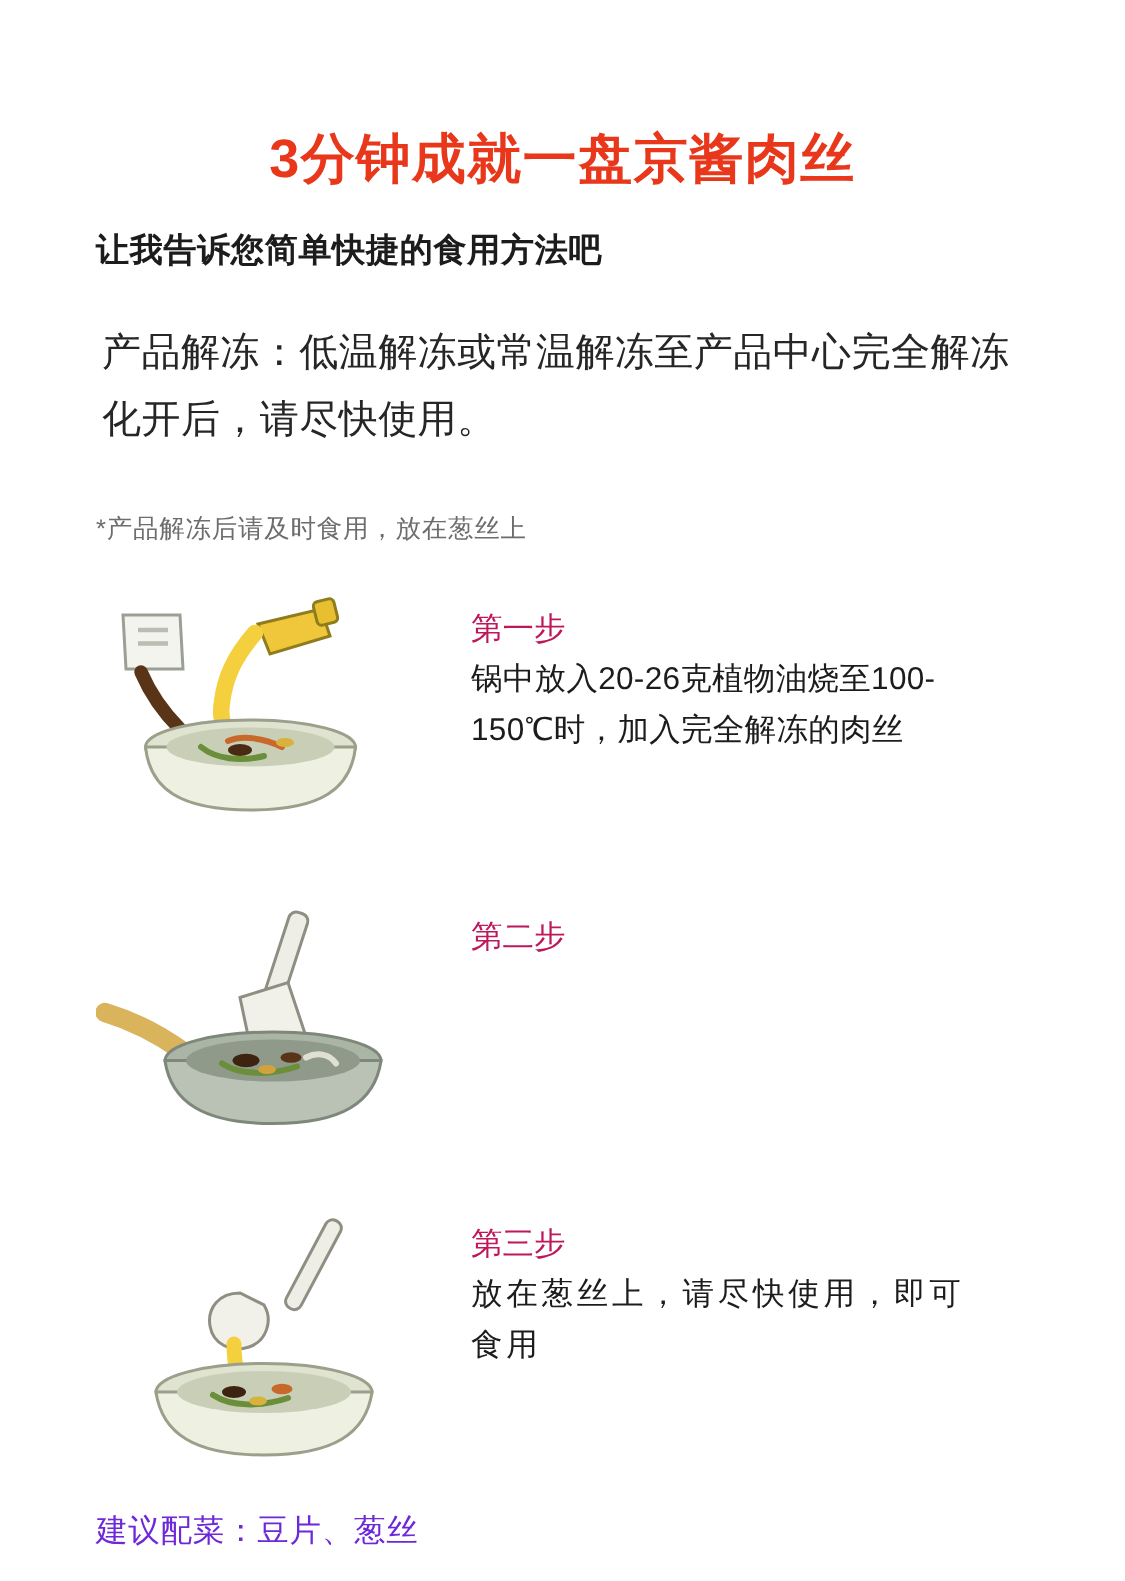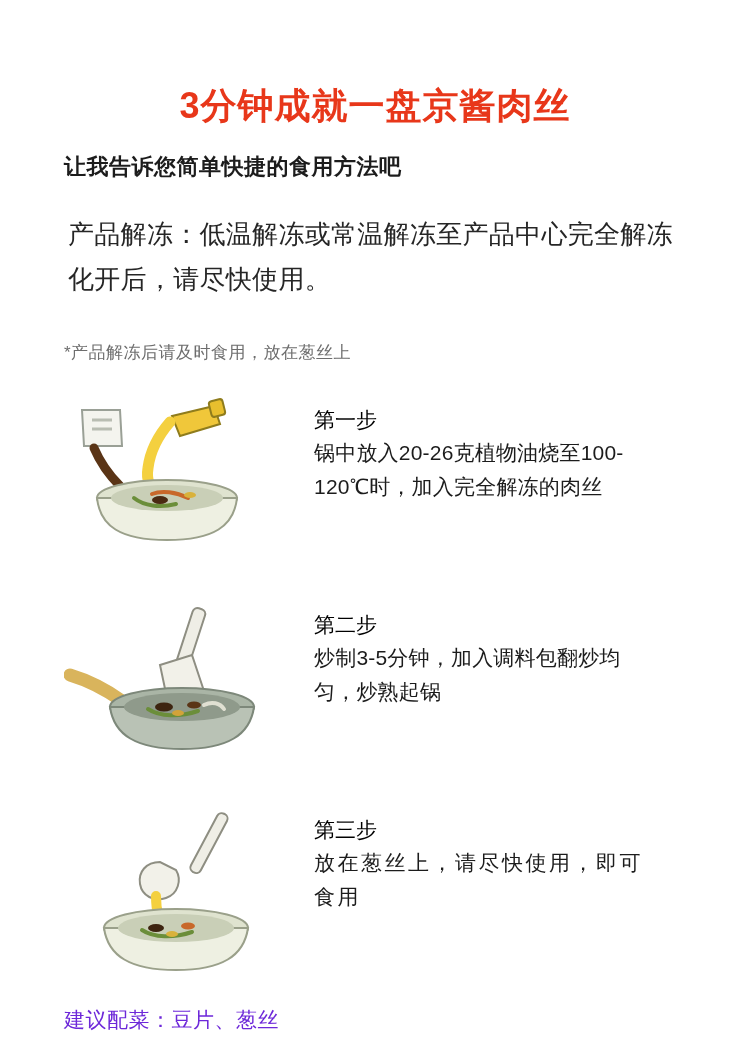--- a/index.html
+++ b/index.html
@@ -70,21 +70,21 @@
     flex: 0 0 250px;
     height: 185px;
     position: relative;
   }
   .step-text {
     flex: 1 1 auto;
     padding-top: 10px;
   }
   .step-title {
     font-size: 21px;
-    color: #000000;
+    color: #be185d;
     line-height: 1.55;
     margin: 0;
   }
   .step-body {
     font-size: 21px;
     color: #1c1c1c;
     line-height: 1.6;
     margin: 0;
     letter-spacing: 0.2px;
     max-width: 330px;
@@ -143,21 +143,21 @@
             <ellipse cx="103" cy="104" rx="56" ry="13" fill="#c9cfb7"></ellipse>
             <path d="M70 104 C80 112, 96 114, 112 110" fill="none" stroke="#6b8e3a" stroke-width="4" stroke-linecap="round"></path>
             <path d="M88 100 C98 96, 112 98, 124 104" fill="none" stroke="#c8682a" stroke-width="4" stroke-linecap="round"></path>
             <ellipse cx="96" cy="106" rx="8" ry="4" fill="#4a2a12"></ellipse>
             <ellipse cx="126" cy="101" rx="6" ry="3" fill="#d9b23c"></ellipse>
           </g>
         </svg>
       </div>
       <div class="step-text">
         <p class="step-title">第一步</p>
-        <p class="step-body">锅中放入20-26克植物油烧至100-120℃时，加入完全解冻的肉丝</p>
+        <p class="step-body">锅中放入20-26克植物油烧至100-150℃时，加入完全解冻的肉丝</p>
       </div>
     </div>
 
     <div class="step">
       <div class="step-figure">
         <svg width="250" height="185" viewBox="0 0 250 185" aria-hidden="true">
 
           <g>
             <rect x="120" y="8" width="13" height="62" rx="5" fill="#efeee6" stroke="#8e8e82" stroke-width="2" transform="rotate(18 126 40)"></rect>
             <path d="M96 66 L128 56 L140 92 L104 104 Z" fill="#f2f1e9" stroke="#8e8e82" stroke-width="2"></path>
@@ -174,21 +174,20 @@
             <path d="M84 110 C96 118, 116 118, 134 112" fill="none" stroke="#6b8e3a" stroke-width="4" stroke-linecap="round"></path>
             <ellipse cx="100" cy="108" rx="9" ry="4.5" fill="#3d2410"></ellipse>
             <ellipse cx="130" cy="106" rx="7" ry="3.5" fill="#5a3416"></ellipse>
             <ellipse cx="114" cy="114" rx="6" ry="3" fill="#d2a33a"></ellipse>
             <path d="M140 106 C148 102, 156 104, 160 110" fill="none" stroke="#e0e0d2" stroke-width="4" stroke-linecap="round"></path>
           </g>
         </svg>
       </div>
       <div class="step-text">
         <p class="step-title">第二步</p>
-        <p class="step-body">炒制3-5分钟，加入调料包翻炒均匀，炒熟起锅</p>
       </div>
     </div>
 
     <div class="step">
       <div class="step-figure">
         <svg width="250" height="185" viewBox="0 0 250 185" aria-hidden="true">
 
           <g>
             <rect x="140" y="6" width="11" height="66" rx="5" fill="#efeee6" stroke="#8e8e82" stroke-width="2" transform="rotate(28 145 38)"></rect>
             <path d="M96 58 C82 58, 74 68, 76 80 C78 92, 90 98, 102 94 C114 90, 118 76, 112 66 Z" fill="#f2f1e9" stroke="#8e8e82" stroke-width="2"></path>

